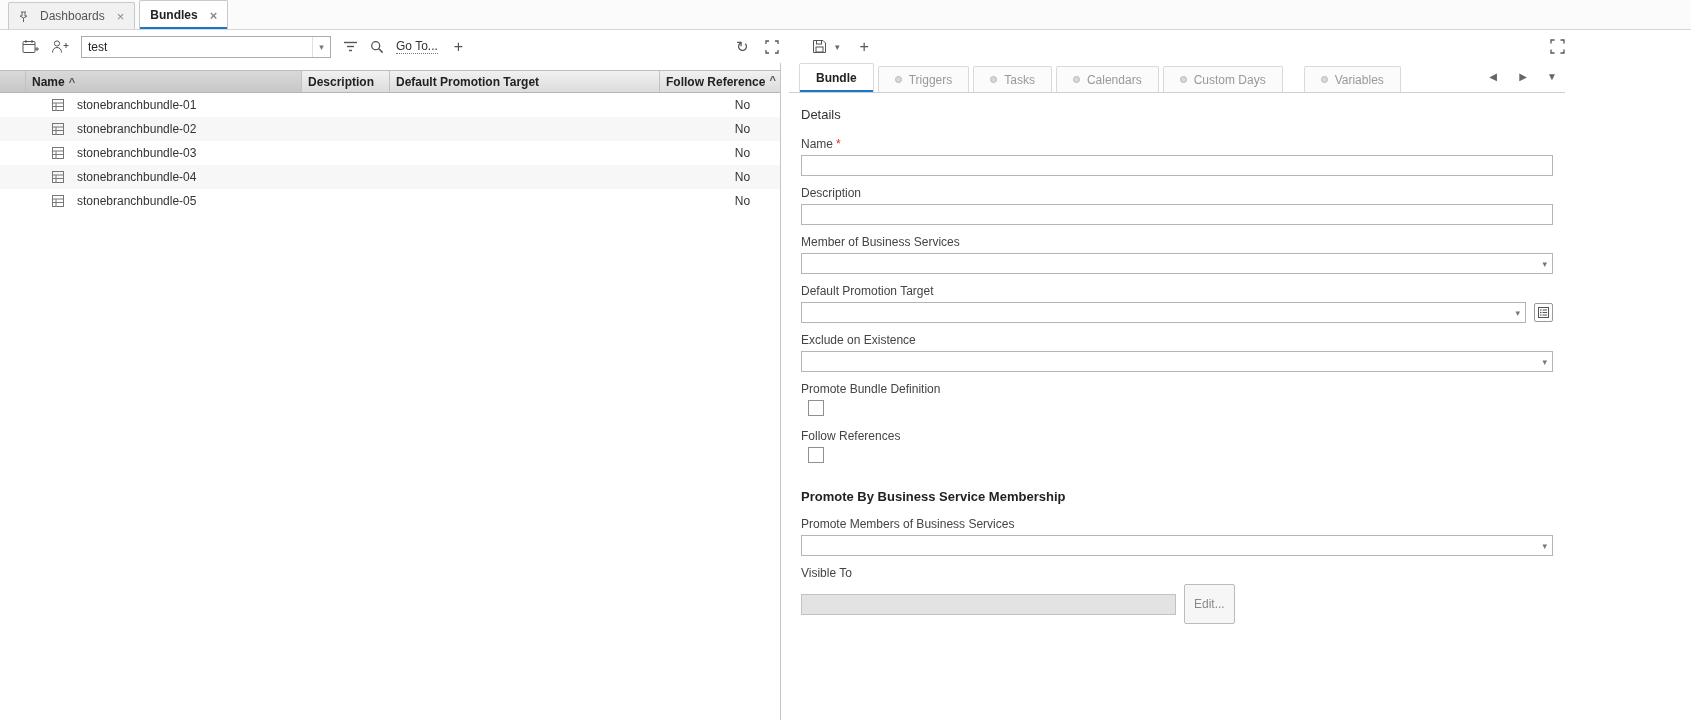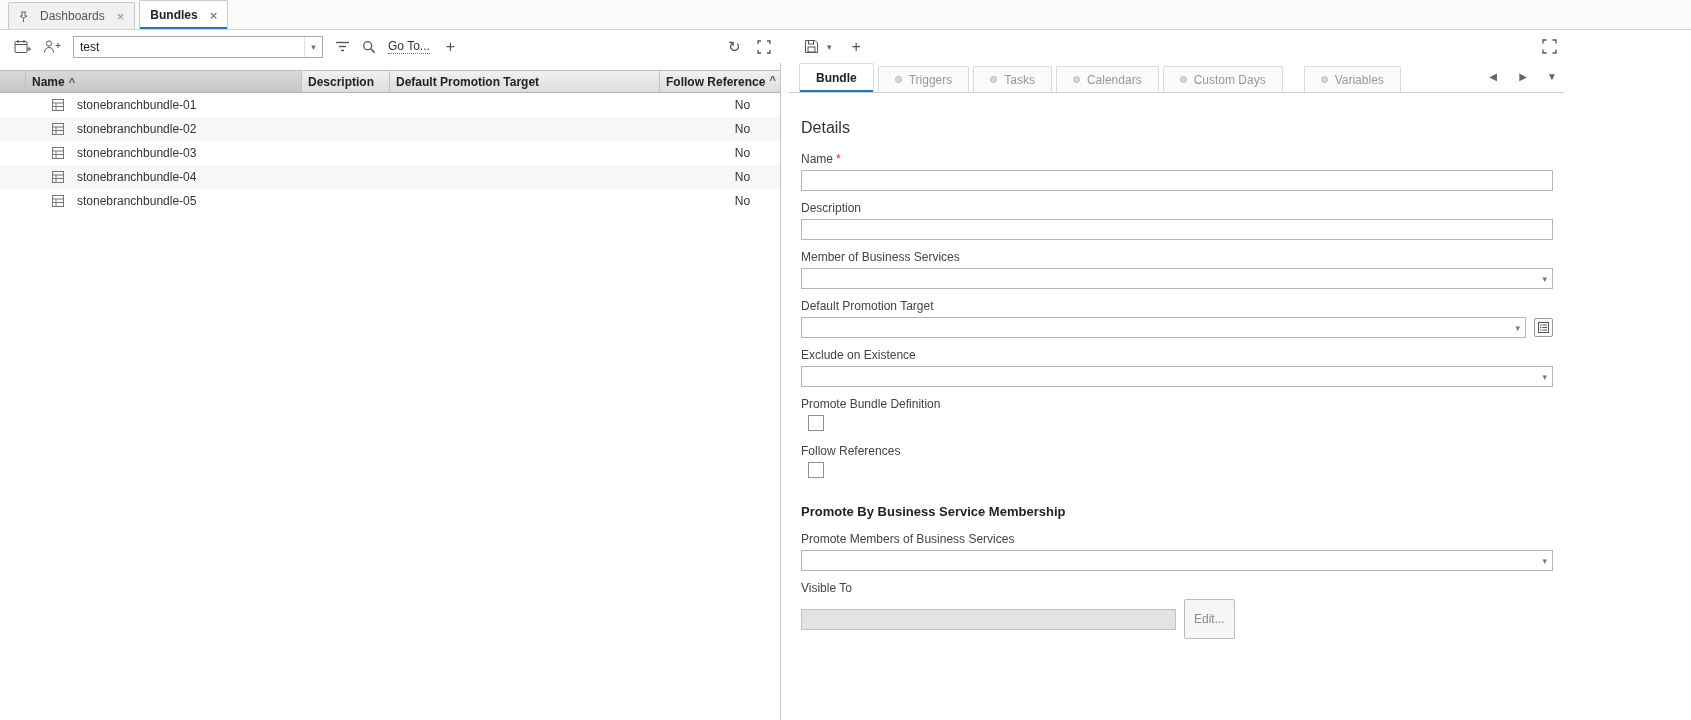--- a/index.html
+++ b/index.html
@@ -16,21 +16,21 @@
   }
   .wtab {
     display: flex; align-items: center; gap: 12px; height: 27px; padding: 0 10px;
     border: 1px solid #c9c9c9; border-bottom: none; background: #f1f1f1; color: #555;
     border-radius: 2px 2px 0 0; cursor: pointer; white-space: nowrap;
   }
   .wtab.active { background: #fff; color: #222; font-weight: bold; height: 29px; box-shadow: inset 0 -2px 0 #1a78c8; }
   .wtab .close { color: #888; font-size: 13px; line-height: 1; cursor: pointer; }
   .pin-icon svg { display: block; }
   
-  .toolbar { position: absolute; top: 30px; left: 4px; right: 0; height: 33px; background: #fff; }
+  .toolbar { position: absolute; top: 30px; left: 12px; right: 0; height: 33px; background: #fff; }
   .tb-group { position: absolute; top: 0; height: 33px; display: flex; align-items: center; }
   .tb-left { left: 10px; gap: 12px; }
   .tb-mid { left: 724px; gap: 16px; }
   .tb-rightpane { left: 800px; gap: 6px; }
   .tb-far { left: 1538px; }
   .tb-icon { display: flex; align-items: center; justify-content: center; color: #555; cursor: pointer; }
   .glyph-refresh { font-size: 15px; color: #555; }
   .combo {
     width: 250px; height: 22px; border: 1px solid #ababab; background: #fff;
     display: flex; align-items: center; justify-content: space-between; cursor: pointer;
@@ -66,21 +66,21 @@
   .dtab {
     height: 26px; display: flex; align-items: center; gap: 7px; padding: 0 16px;
     border: 1px solid #dadada; border-bottom: none; background: #fbfbfb; color: #999;
     border-radius: 2px 2px 0 0; cursor: pointer; white-space: nowrap; text-align: center;
   }
   .dtab.active { background: #fff; color: #222; font-weight: bold; height: 29px; box-shadow: inset 0 -2px 0 #1a78c8; }
   .dot { width: 7px; height: 7px; border-radius: 50%; background: #d8d8d8; border: 1px solid #b8b8b8; }
   .dtab-nav { position: absolute; top: 8px; color: #666; font-size: 10px; cursor: pointer; }
   .nav-prev { right: 68px; } .nav-next { right: 38px; } .nav-drop { right: 8px; }
   .detail-body { padding: 14px 12px 0 12px; }
-  .h-details { font-size: 16px; color: #333; margin-bottom: 15px; margin-top: 12px; }
+  .h-details { font-size: 13px; color: #333; margin-bottom: 15px; }
   .field { margin-bottom: 10px; }
   .fld-label { color: #444; margin-bottom: 4px; }
   .req { color: #d32f2f; margin-left: 3px; }
   .txt { width: 752px; height: 21px; border: 1px solid #b5b5b5; background: #fff; font-family: "Liberation Sans", sans-serif; font-size: 12px; padding: 0 4px; outline: none; }
   .sel { width: 752px; height: 21px; border: 1px solid #b5b5b5; background: #fff; display: flex; align-items: center; justify-content: flex-end; padding-right: 5px; color: #777; cursor: pointer; }
   .sel.short { width: 726px; }
   .sel-arrow { font-size: 9px; color: #777; }
   .inline-row { display: flex; align-items: center; gap: 8px; }
   .picker-btn { width: 19px; height: 19px; border: 1px solid #9a9a9a; background: #fdfdfd; display: flex; align-items: center; justify-content: center; cursor: pointer; border-radius: 2px; }
   .checkbox { width: 16px; height: 16px; border: 1px solid #8f8f8f; background: #fff; margin: 3px 0 13px 7px; cursor: pointer; }

